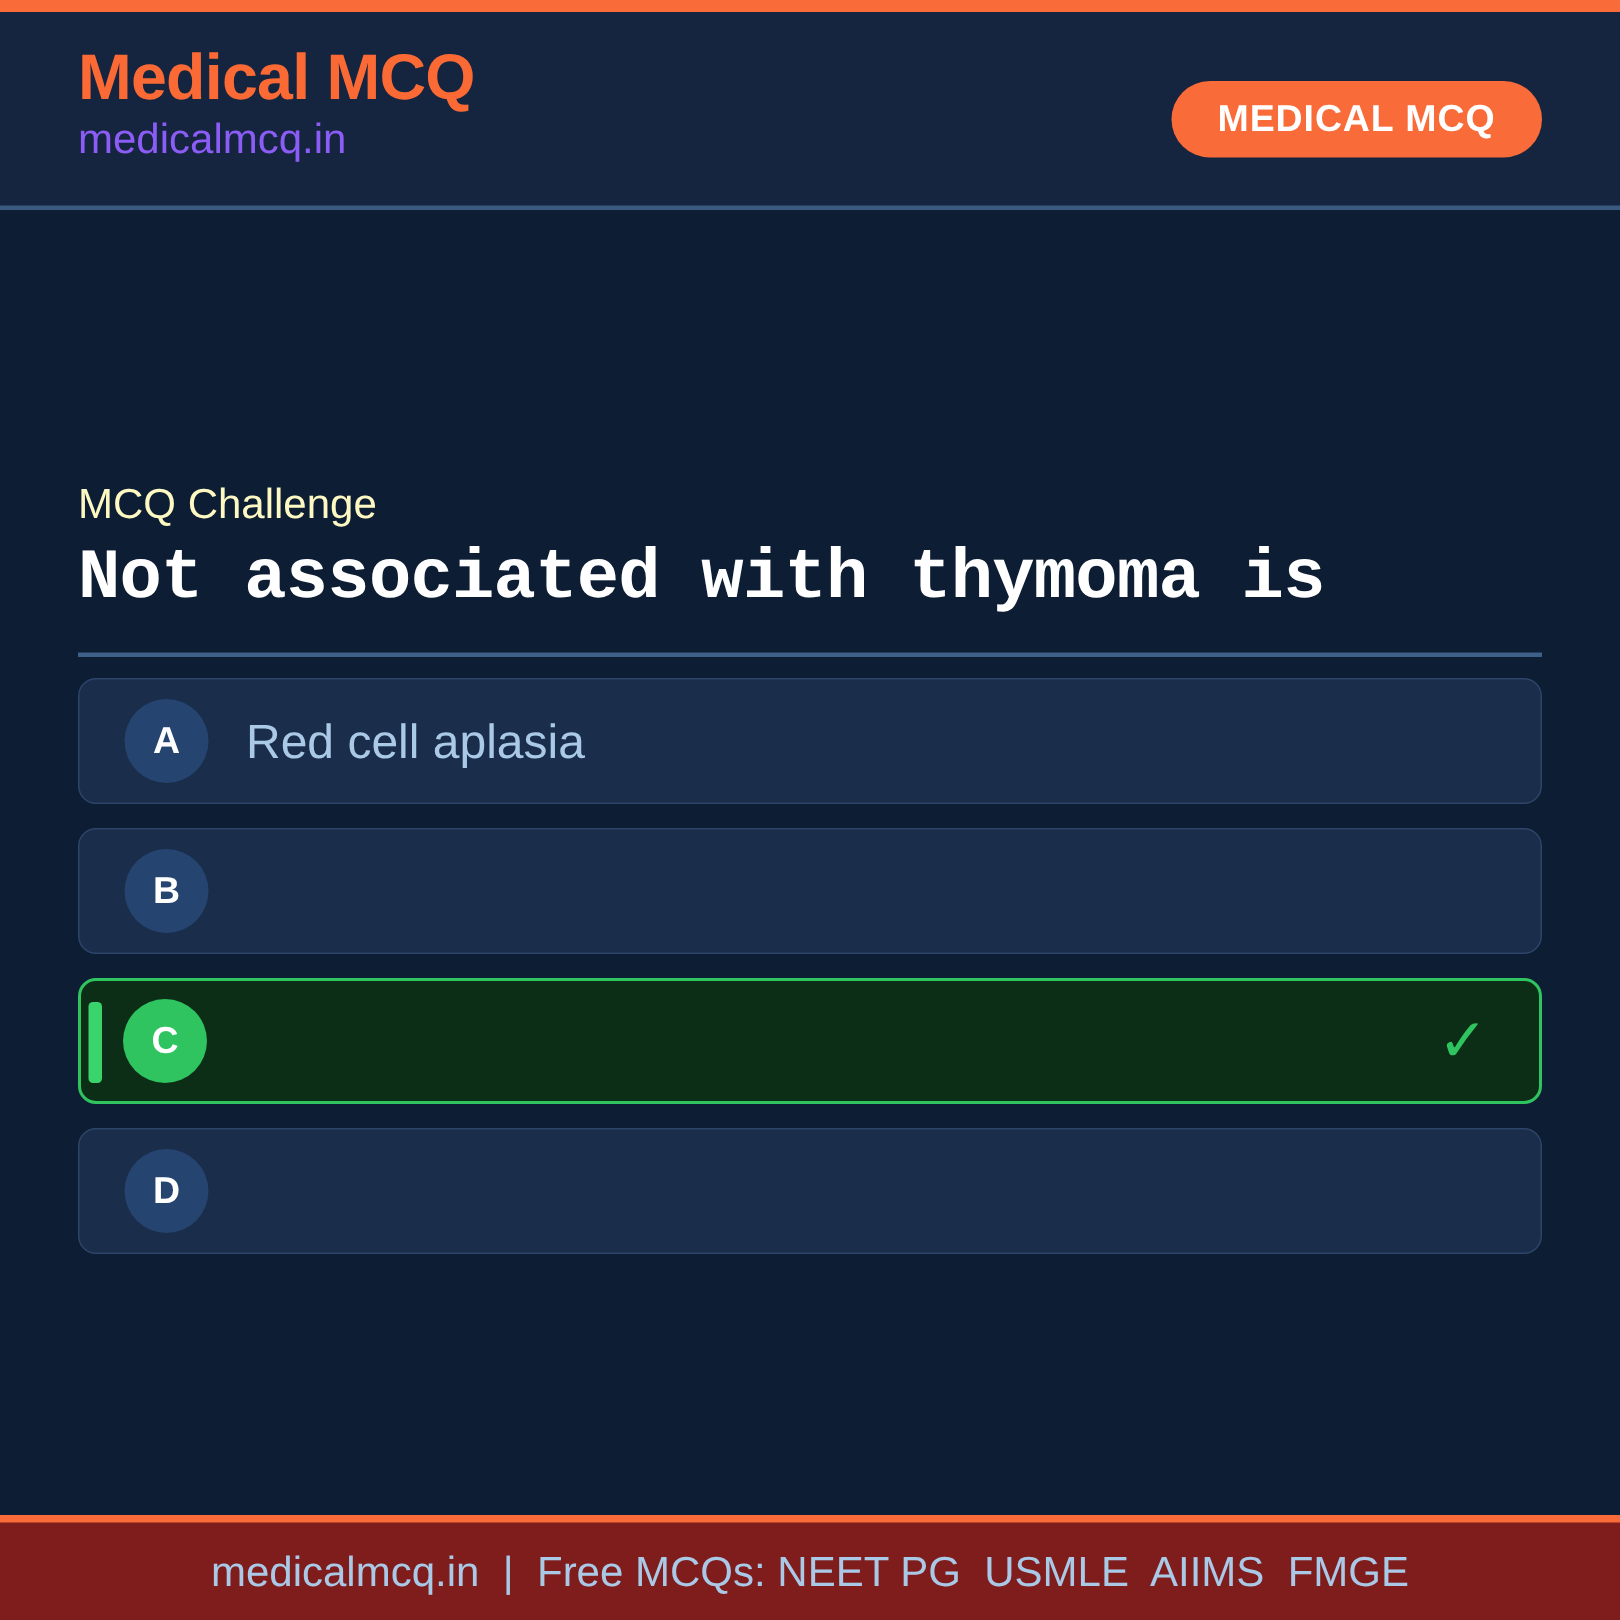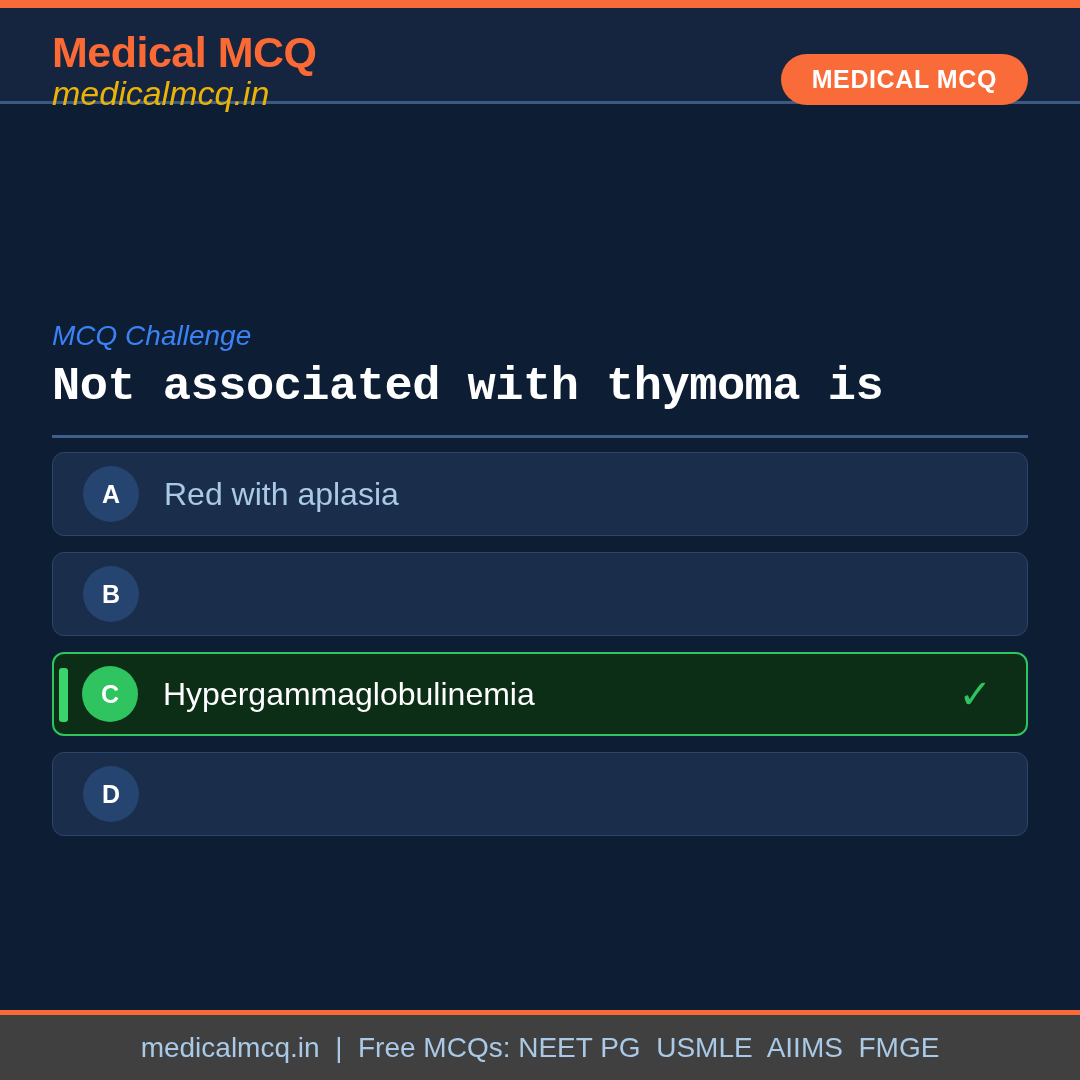--- a/index.html
+++ b/index.html
@@ -12,45 +12,45 @@
   }
 
   
   .top-accent{
     position:absolute; top:0; left:0; width:1080px; height:8px;
     background:#f96b38;
   }
 
   
   .header{
-    position:absolute; top:8px; left:0; width:1080px; height:96px;
+    position:absolute; top:8px; left:0; width:1080px; height:132px;
     background:#15253f;
     border-bottom:3px solid #3b5a80;
     padding-left:24px;
   }
   .brand{ position:absolute; left:52px; top:18px; }
   .brand-title{
     font-size:43px; font-weight:bold; color:#fb6a35;
     letter-spacing:-0.5px; line-height:52px;
   }
   .brand-sub{
-    font-size:34px; color:#eab308; line-height:34px; margin-top:-2px;font-style:italic;
+    font-size:28px; color:#8b5cf6; line-height:34px; margin-top:-2px;
   }
   .header-badge{
     position:absolute; right:52px; top:46px;
     background:#f96b38; color:#ffffff;
     font-size:25px; font-weight:bold; letter-spacing:0.6px;
     padding:11px 31px; border-radius:999px;
     white-space:nowrap;
   }
 
   
   .qwrap{ position:absolute; left:52px; top:318px; width:976px; }
   .eyebrow{
-    font-size:28px; color:#3b82f6; line-height:36px;font-style:italic;
+    font-size:28px; color:#fef9c3; line-height:36px;
   }
   .question{
     font-size:47px; font-weight:bold; color:#ffffff;
     line-height:62px; margin-top:2px; letter-spacing:-0.5px;font-family:Liberation Mono, monospace;
   }
   .divider{
     height:3px; background:#3e5f87; margin-top:17px; width:976px;
   }
 
   
@@ -96,21 +96,21 @@
     display:block;
     position:absolute; left:5px; top:14px;
     width:9px; height:54px; border-radius:3px;
     background:#3ad46c;
   }
   .option.correct .badge{ margin-left:28px; }
 
   
   .footer{
     position:absolute; bottom:0; left:0; width:1080px; height:70px;
-    background:#404040;
+    background:#7f1d1d;
     border-top:5px solid #f96b38;
     display:flex; align-items:center; justify-content:center;
   }
   .footer-text{
     font-size:28px; color:#a9c9e6; white-space:pre;
   }
 </style>
 </head>
 <body>
 
@@ -128,34 +128,33 @@
   <div class="eyebrow">MCQ Challenge</div>
   <div class="question">Not associated with thymoma is</div>
   <div class="divider"></div>
 </div>
 
 <div class="options">
 
   <div class="option">
 
     <div class="badge">A</div>
-    <div class="otext">Red with aplasia</div>
+    <div class="otext">Red cell aplasia</div>
 
   </div>
 
   <div class="option">
 
     <div class="badge">B</div>
 
   </div>
 
   <div class="option correct">
     <div class="accent-bar"></div>
     <div class="badge">C</div>
-    <div class="otext">Hypergammaglobulinemia</div>
     <div class="tick">✓</div>
   </div>
 
   <div class="option">
 
     <div class="badge">D</div>
 
   </div>
 
 </div>

